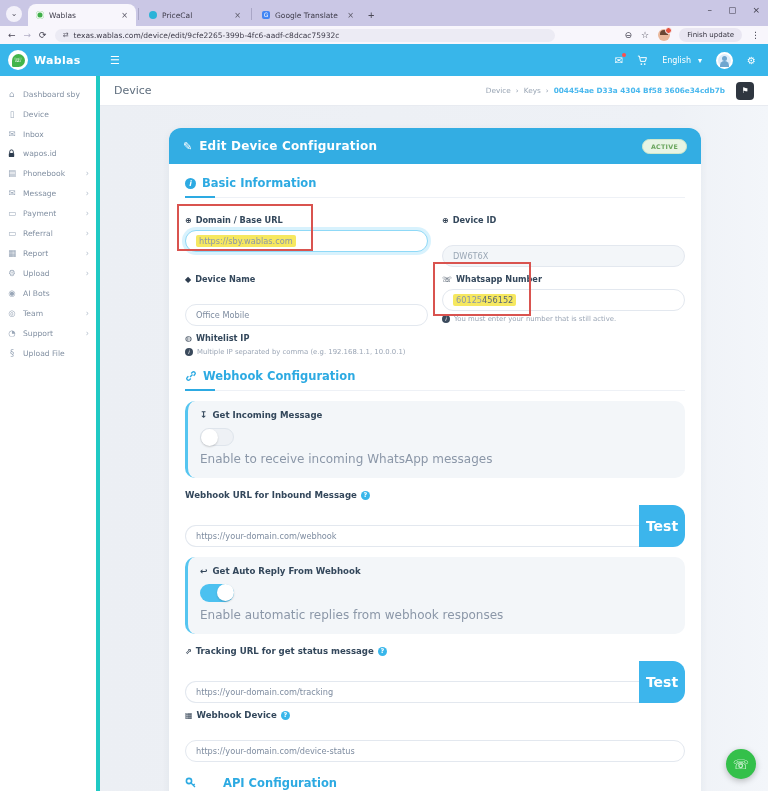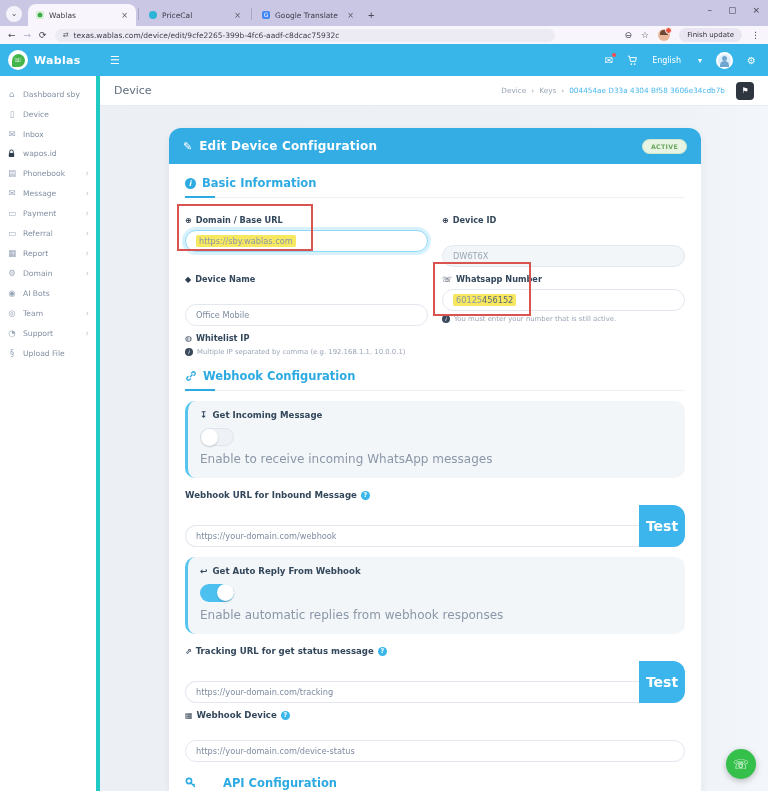--- a/index.html
+++ b/index.html
@@ -38,40 +38,40 @@
   .appbar { height:32px; background:#38b6ea; display:flex; align-items:center; color:#fff; }
   .brandzone { width:96px; display:flex; align-items:center; gap:6px; padding-left:8px; flex:0 0 auto; }
   .logo { width:20px; height:20px; background:#fff; border-radius:50%; display:flex; align-items:center; justify-content:center; }
   .logo .bubble { width:13px; height:13px; background:#43b54a; border-radius:50% 50% 50% 12%; display:flex; align-items:center; justify-content:center; color:#fff; font-size:7px; }
   .brandname { font-size:11px; font-weight:bold; letter-spacing:.3px; }
   .hamburger { font-size:11px; margin-left:14px; cursor:pointer; }
   .appbar-right { margin-left:auto; display:flex; align-items:center; gap:14px; padding-right:12px; }
   .ab-ic { font-size:10px; cursor:pointer; position:relative; }
   .ab-ic .dot { position:absolute; right:-3px; top:-2px; width:4px; height:4px; border-radius:50%; background:#ff4d4d; }
   .carticon { width:11px; height:11px; cursor:pointer; }
-  .langsel { font-size:8px; cursor:pointer; display:flex; gap:17px; align-items:center; }
+  .langsel { font-size:8px; cursor:pointer; display:flex; gap:7px; align-items:center; }
   .abavatar { width:17px; height:17px; border-radius:50%; background:#dfeefc; border:2px solid #ffffff; position:relative; cursor:pointer; }
   .abavatar:before { content:""; position:absolute; left:4px; top:2px; width:5px; height:5px; border-radius:50%; background:#6fa6cf; }
   .abavatar:after { content:""; position:absolute; left:2px; top:7px; width:9px; height:6px; border-radius:5px 5px 0 0; background:#6fa6cf; }
 
   
   .main { display:flex; height:715px; }
   .sidebar { width:96px; background:#fff; flex:0 0 auto; padding-top:8px; }
   .sbitem { display:flex; align-items:center; gap:6px; padding:5px 7px; font-size:7.6px; color:#8290a2; cursor:pointer; }
   .sbitem .sic { width:10px; text-align:center; font-size:8.5px; color:#9aa7b8; flex:0 0 auto; }
   .sbitem .sic.dark { color:#2e3d4f; }
   .sbitem .lbl { flex:1; overflow:hidden; white-space:nowrap; }
   .sbitem .chev { font-size:8px; color:#b4bfcc; }
   .tealstripe { width:4px; background:#1fc9c4; flex:0 0 auto; }
   .content { flex:1; display:flex; flex-direction:column; min-width:0; }
 
   .titlebar { height:30px; background:#fff; border-bottom:1px solid #e8ebf1; display:flex; align-items:center; padding:0 14px; }
   .pagetitle { font-size:11px; color:#5f6e7e; }
   .crumbs { margin-left:auto; display:flex; align-items:center; gap:5px; font-size:7.3px; color:#98a4b3; }
-  .crumbs .lnk { color:#49b8ee; cursor:pointer; }
+  .crumbs .lnk { color:#49b8ee; cursor:pointer;font-weight:bold; }
   .flagbtn { width:18px; height:18px; background:#2f3640; color:#fff; border:none; border-radius:4px; font-size:8px; margin-left:6px; cursor:pointer; line-height:16px; }
 
   .cbody { flex:1; overflow:hidden; background:linear-gradient(90deg,#eceff4 0%,#eef1f6 85%,#f3f6fa 100%); }
 
   
   .card { width:532px; margin:22px 0 0 69px; background:#fff; border-radius:12px; box-shadow:0 2px 8px rgba(40,60,90,.06); }
   .cardhead { height:36px; background:#33ade3; border-radius:12px 12px 0 0; display:flex; align-items:center; padding:0 14px; color:#fff; gap:7px; }
   .cardhead .hic { font-size:11px; }
   .cardhead .htitle { font-size:12px; font-weight:bold; letter-spacing:.2px; }
   .badge { margin-left:auto; background:#e7f4e4; color:#69a55d; border:1px solid #cfe8cc; border-radius:9px; font-size:6.3px; font-weight:bold; padding:3px 8px; letter-spacing:.3px; }
@@ -235,21 +235,21 @@
         <span class="lbl">Referral</span>
         <span class="chev">›</span>
       </div>
     <div class="sbitem">
         <span class="sic">▦</span>
         <span class="lbl">Report</span>
         <span class="chev">›</span>
       </div>
     <div class="sbitem">
         <span class="sic">⚙</span>
-        <span class="lbl">Domain</span>
+        <span class="lbl">Upload</span>
         <span class="chev">›</span>
       </div>
     <div class="sbitem">
         <span class="sic">◉</span>
         <span class="lbl">AI Bots</span>
       </div>
     <div class="sbitem">
         <span class="sic">◎</span>
         <span class="lbl">Team</span>
         <span class="chev">›</span>

